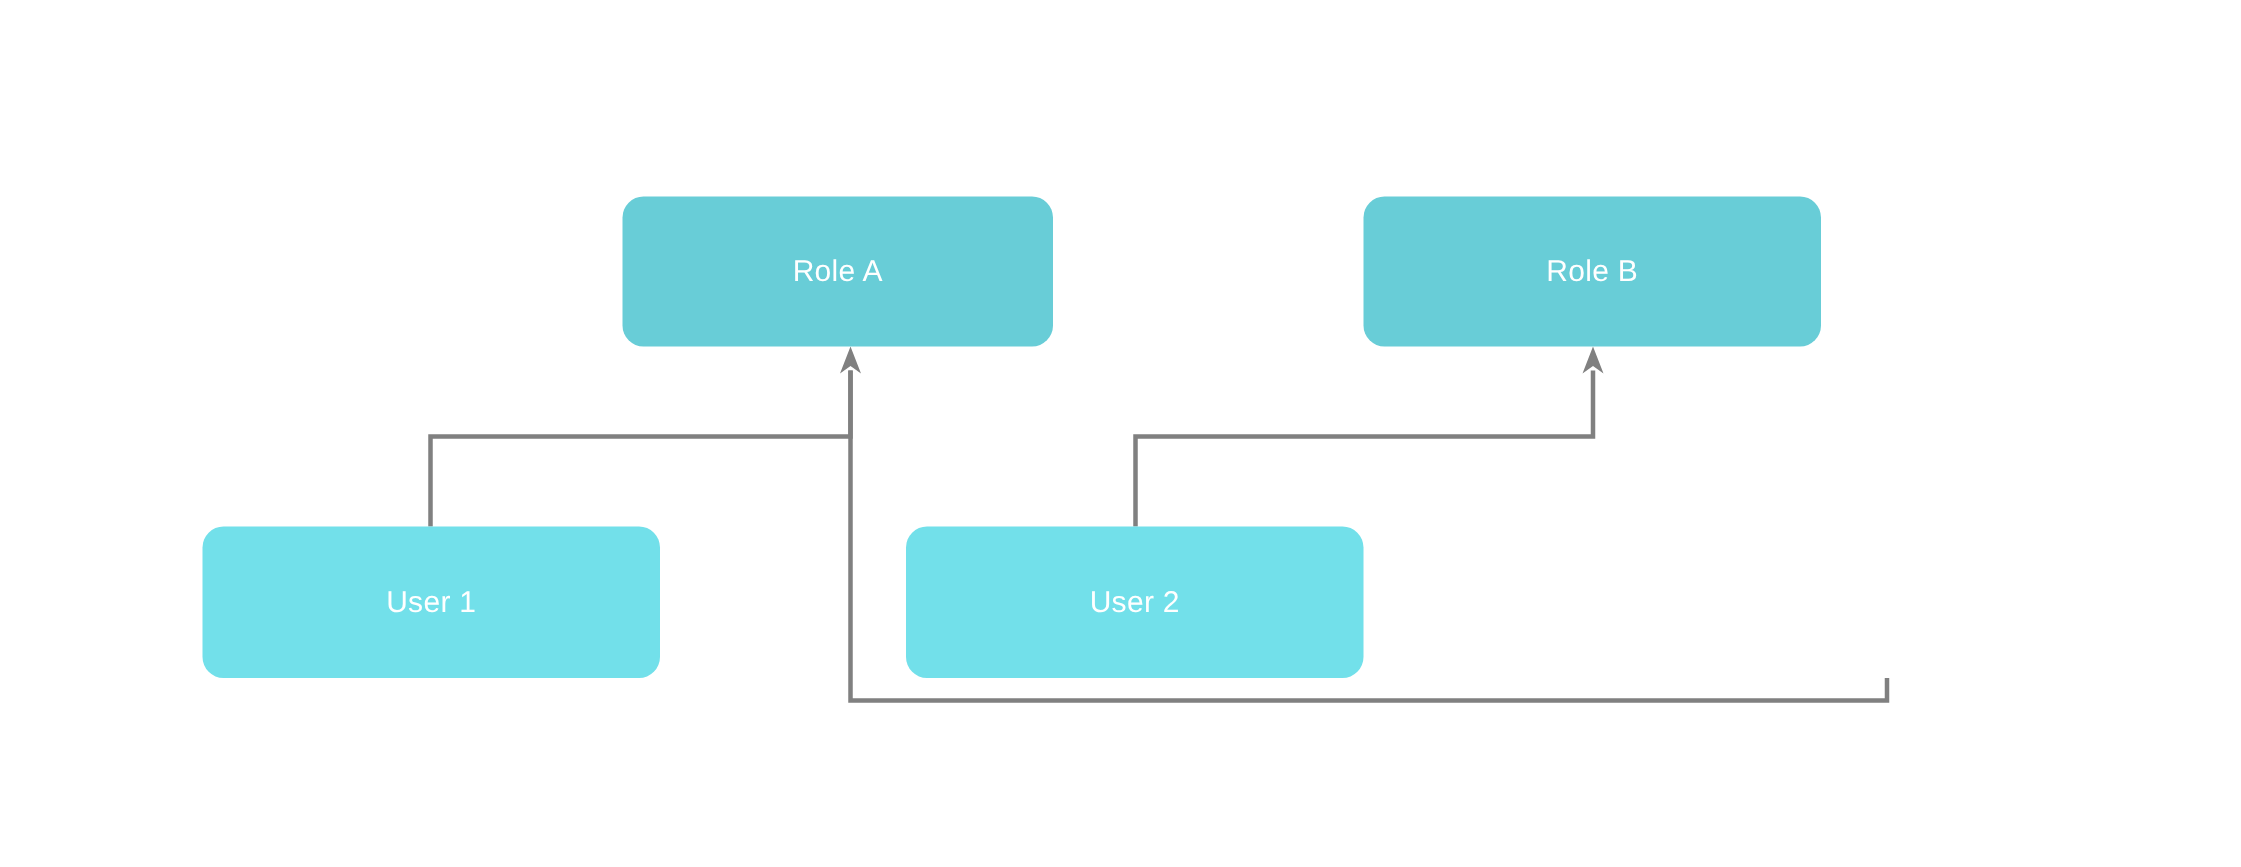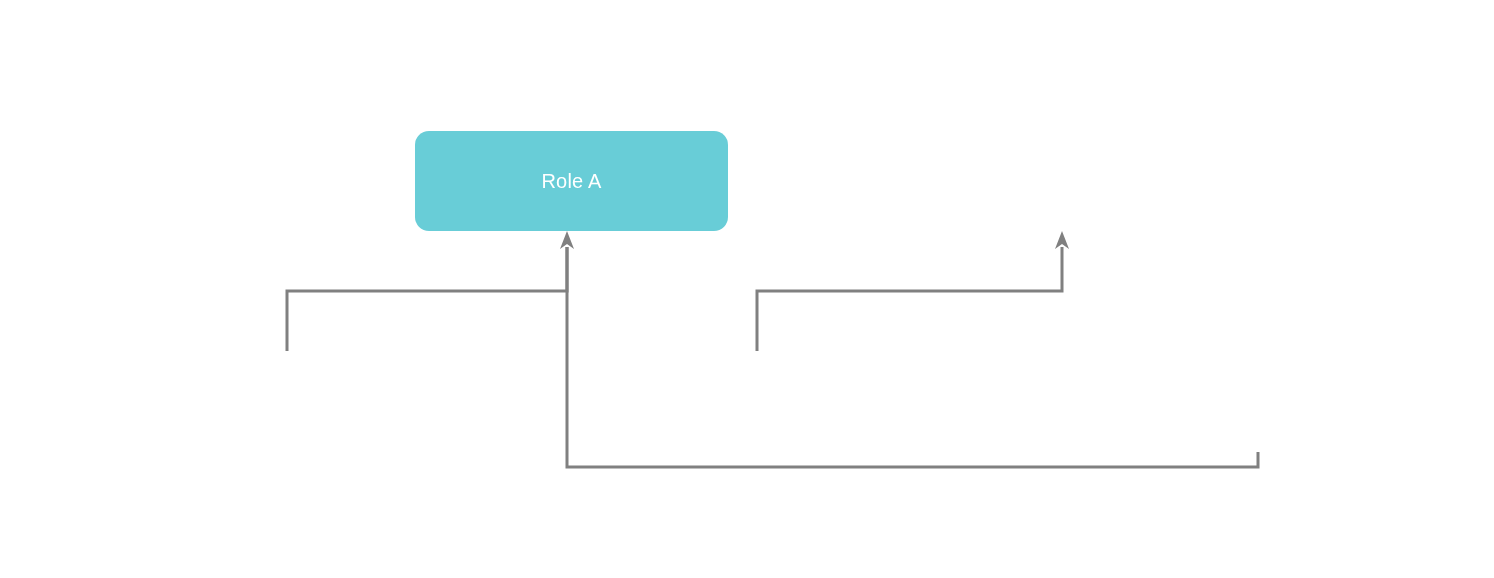--- a/index.html
+++ b/index.html
@@ -55,21 +55,30 @@
 
     <path fill="none" stroke="#808080" stroke-width="3" stroke-linecap="butt" stroke-linejoin="miter" d="M 757 351 L 757 291 L 1062 291 L 1062 247"></path>
 
     <path fill="none" stroke="#808080" stroke-width="3" stroke-linecap="butt" stroke-linejoin="miter" d="M 1258 452 L 1258 467 L 567 467 L 567 247"></path>
 
     <polygon points="567,231 560,249 567,244 574,249" fill="#808080"></polygon>
 
     <polygon points="1062,231 1055,249 1062,244 1069,249" fill="#808080"></polygon>
   </svg>
 
-  <div class="node" style="left:415px; top:131px; width:313px; height:100px; background:#68CDD7;">
+  <div class="node" style="left:415px; top:131px; width:287px; height:100px; background:#68CDD7;">
     <span class="node-label">Role A</span>
   </div>
 
+  <div class="node" style="left:909px; top:131px; width:305px; height:100px; background:#68CDD7;">
+    <span class="node-label">Role B</span>
+  </div>
 
+  <div class="node" style="left:135px; top:351px; width:305px; height:101px; background:#72E0EA;">
+    <span class="node-label">User 1</span>
+  </div>
 
+  <div class="node" style="left:604px; top:351px; width:305px; height:101px; background:#72E0EA;">
+    <span class="node-label">User 2</span>
+  </div>
 
 
 </div>
 
 </body></html>

